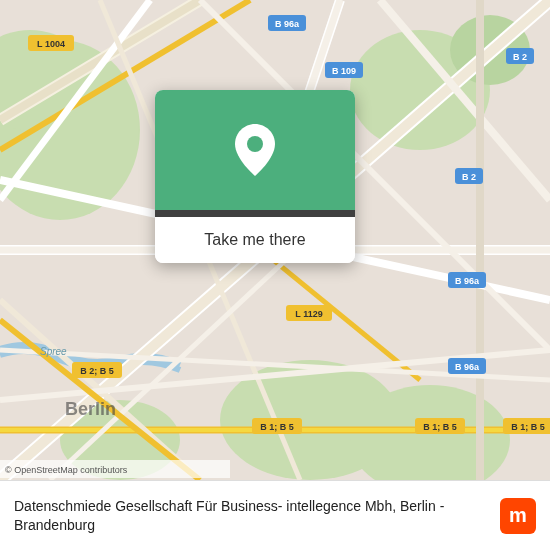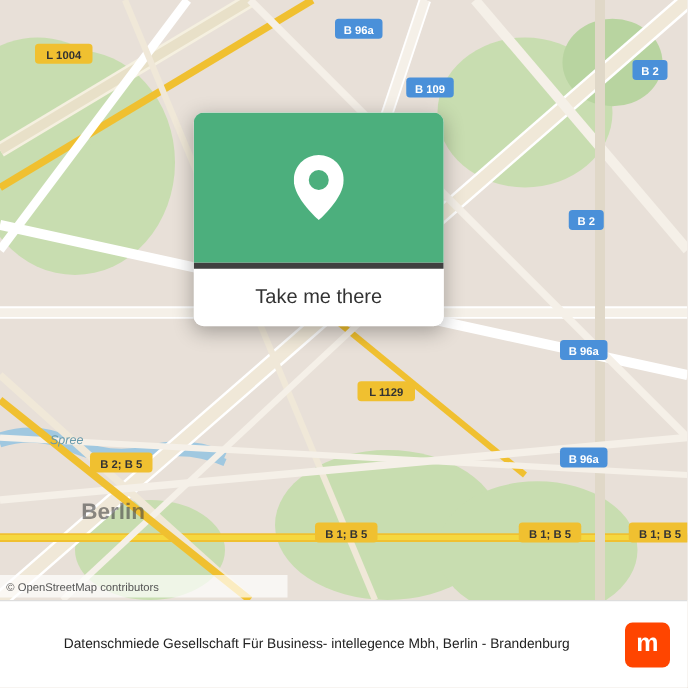--- a/index.html
+++ b/index.html
@@ -46,44 +46,43 @@
       display: block;
       width: 100%;
       padding: 14px 10px;
       background: white;
       border: none;
       font-size: 16px;
       font-weight: 500;
       color: #333;
       cursor: pointer;
       text-align: center;
-      border-top: 5px solid #404040;
+      border-top: 7px solid #404040;
     }
 
     
     #bottom-bar {
       width: 550px;
       height: 70px;
       background: white;
       display: flex;
       align-items: center;
       padding: 8px 14px;
       border-top: 1px solid #ddd;
       position: relative;
     }
 
     #bottom-text {
       flex: 1;
     }
 
     #business-name {
-      font-size: 11px;
+      font-size: 14px;
       color: #222;
       line-height: 1.3;
-      margin-left: 37px;
     }
 
     #moovit-logo {
       display: flex;
       align-items: center;
       gap: 4px;
       flex-shrink: 0;
     }
 
     .moovit-m {

